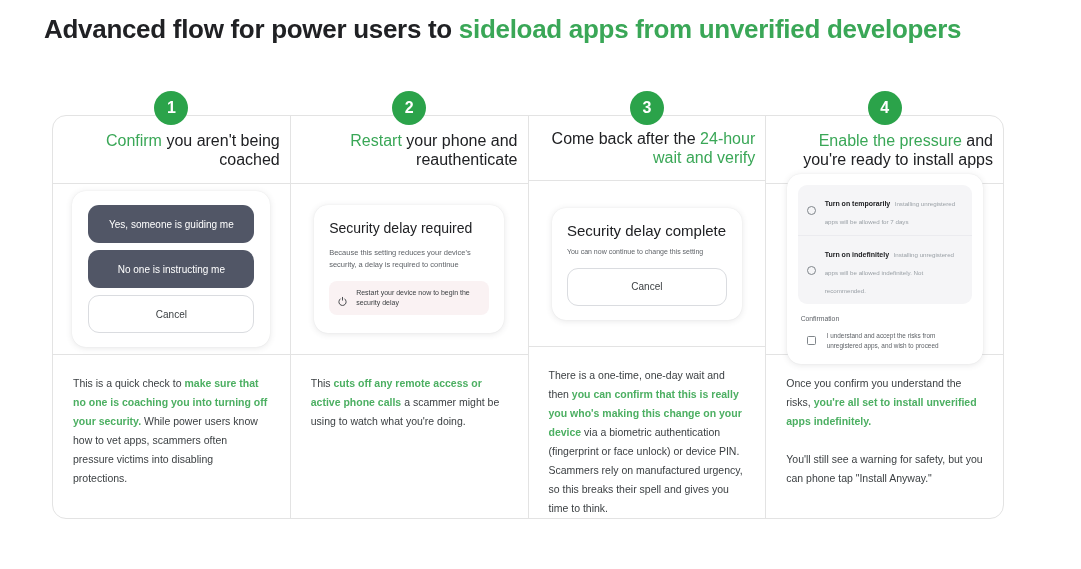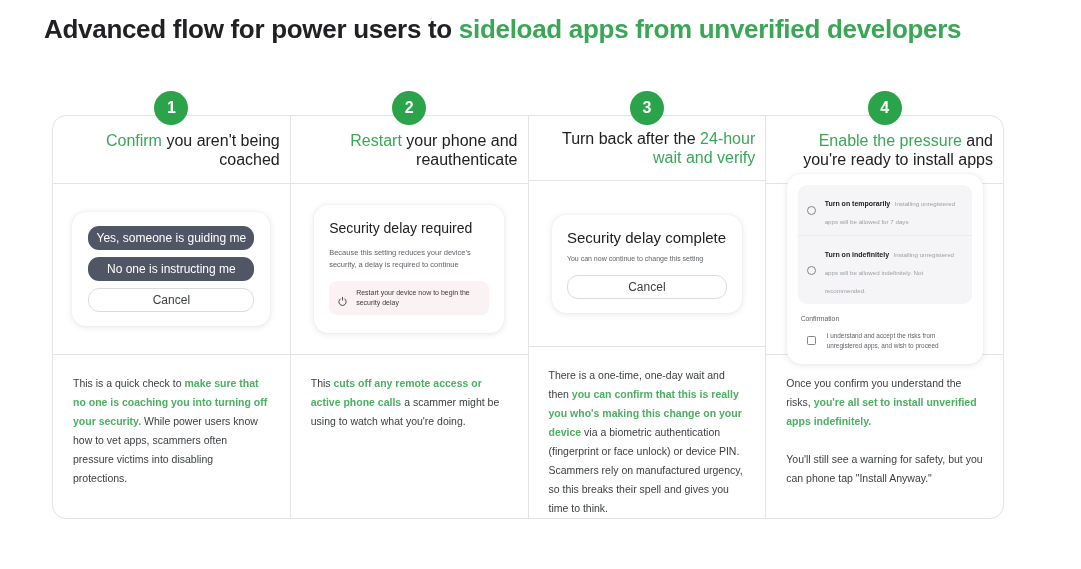--- a/index.html
+++ b/index.html
@@ -111,26 +111,26 @@
     box-sizing: border-box;
     width: 100%;
   }
 
   
   .card-choices {
     padding: 14px 16px;
     max-width: 198px;
   }
   .pill {
-    height: 24px;
+    height: 38px;
     border-radius: 11px;
     display: flex;
     align-items: center;
     justify-content: center;
-    font-size: 12px;
+    font-size: 10px;
     margin-bottom: 7px;
     box-sizing: border-box;
   }
   .pill.dark {
     background: #515666;
     color: #ffffff;
   }
   .pill.outline {
     background: #ffffff;
     color: #3c4043;
@@ -325,21 +325,21 @@
     </div>
     <div class="copy-cell">
       <p><span>This </span><span class="accent">cuts off any remote access or active phone calls</span><span> a scammer might be using to watch what you're doing.</span></p>
     </div>
   </div>
 
   <div class="col">
     <div class="badge">3</div>
     <div class="head-cell">
       <div class="head-text">
-        <span>Turn back after the </span><span class="accent">24-hour wait and verify</span>
+        <span>Come back after the </span><span class="accent">24-hour wait and verify</span>
       </div>
     </div>
     <div class="mock-cell">
       <div class="phone-card card-complete">
         <div class="title">Security delay complete</div>
         <div class="body">You can now continue to change this setting</div>
         <div class="pill outline">Cancel</div>
       </div>
     </div>
     <div class="copy-cell">

